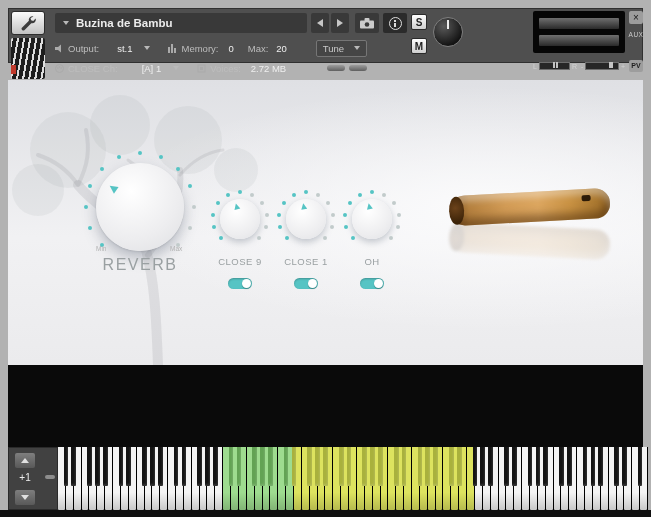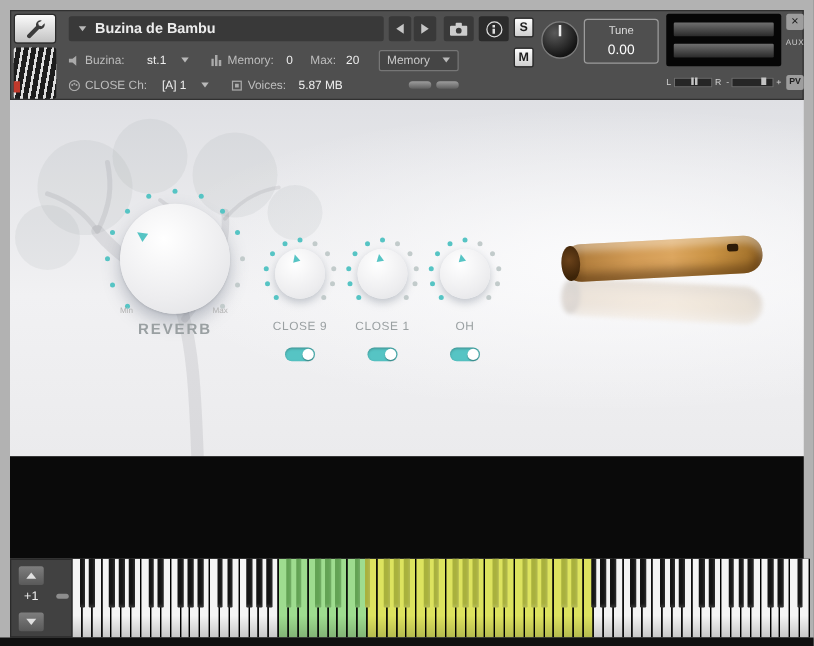--- a/index.html
+++ b/index.html
@@ -3,21 +3,21 @@
 <meta charset="utf-8">
 <style>
   html,body{margin:0;padding:0;background:#888;}
   #app{position:relative;width:651px;height:517px;overflow:hidden;
        font-family:"Liberation Sans",sans-serif;-webkit-font-smoothing:antialiased;
        --accent:#56c4c4;}
   
   .frame{position:absolute;left:0;top:0;width:651px;height:511px;background:#b2b2b2;}
   .bottom-strip{position:absolute;left:0;top:510px;width:651px;height:7px;background:#101010;}
   
-  .header{position:absolute;left:8px;top:8px;width:635px;height:72px;background:#4f4f4f;
+  .header{position:absolute;left:8px;top:8px;width:635px;height:55px;background:#4f4f4f;
           border:1px solid #303030;box-sizing:border-box;color:#c9c9c9;font-size:9.5px;}
   .wrench-btn{position:absolute;left:2px;top:2px;width:34px;height:24px;border-radius:3px;
           background:linear-gradient(#fbfbfb,#c2c2c2);border:1px solid #2c2c2c;box-sizing:border-box;
           display:flex;align-items:center;justify-content:center;}
   .stripe-icon{position:absolute;left:2px;top:29px;width:34px;height:41px;border-radius:2px;
           background:repeating-linear-gradient(100deg,#dedede 0 2px,#1d1d1d 2px 6px);}
   .stripe-red{position:absolute;left:2px;top:56px;width:5px;height:9px;background:#c0392b;}
   .title-bar{position:absolute;left:46px;top:4px;width:252px;height:20px;background:#393939;
           border-radius:2px;display:flex;align-items:center;gap:7px;padding:0 8px;box-sizing:border-box;}
   .title-text{color:#ececec;font-size:11.5px;font-weight:bold;white-space:nowrap;}
@@ -70,21 +70,21 @@
         background:radial-gradient(circle at 40% 32%,#ffffff,#ededef 60%,#dedfe2);
         box-shadow:0 7px 14px rgba(110,120,135,.45),0 1px 2px rgba(0,0,0,.12);}
   .knob-sm{position:absolute;inset:0;border-radius:50%;
         background:radial-gradient(circle at 40% 30%,#ffffff,#ededef 65%,#e0e1e4);
         box-shadow:0 3px 7px rgba(110,120,135,.4);}
   .pointer{position:absolute;left:50%;top:50%;width:0;height:0;}
   .pointer-big{border-left:4px solid transparent;border-right:4px solid transparent;border-bottom:8px solid var(--accent);}
   .pointer-sm{border-left:3px solid transparent;border-right:3px solid transparent;border-bottom:6px solid var(--accent);}
   .minmax{position:absolute;font-size:6.5px;color:#b2b2b2;}
   .dial-label{position:absolute;text-align:center;color:#9aa0a2;}
-  .big-label{font-size:12px;letter-spacing:1.5px;font-weight:bold;}
+  .big-label{font-size:16px;letter-spacing:1.5px;}
   .sm-label{font-size:9.5px;letter-spacing:.5px;}
   .toggle{position:absolute;width:24px;height:11px;border-radius:6px;background:var(--accent);
         box-shadow:inset 0 1px 2px rgba(0,0,0,.25);}
   .toggle .tknob{position:absolute;right:1px;top:1px;width:9px;height:9px;border-radius:50%;background:#ffffff;
         box-shadow:0 1px 1px rgba(0,0,0,.3);}
   .horn{position:absolute;left:442px;top:112px;width:160px;height:30px;transform:rotate(-3deg);}
   .horn-body{position:absolute;inset:0;border-radius:15px/14px;
         background:linear-gradient(90deg,#7d5222,#b5813f 12%,#d29b55 35%,#dca65f 55%,#c99243 75%,#a9772f 92%,#8d5f22);
         box-shadow:inset 0 6px 6px rgba(255,255,255,.35),inset 0 -7px 8px rgba(60,30,5,.45);}
   .horn-cap{position:absolute;left:-1px;top:1px;width:15px;height:28px;border-radius:50%;
@@ -139,71 +139,67 @@
       </svg>
     </div>
     <div class="hbtn info-btn" style="left:374px;width:24px;">
       <span class="info-glyph"></span>
     </div>
 
     <div class="hrow" style="top:32px;">
       <svg class="mini-ic" viewBox="0 0 9 9">
         <path d="M0 3h3l3-2.5v8L3 6H0z" fill="#aaaaaa"></path>
         </svg>
-      <span class="lbl">Buzina:</span>
+      <span class="lbl">Output:</span>
       <span class="val" style="margin-left:14px;">st.1</span>
       <span class="caret" style="margin-left:8px;"></span>
       <svg class="mini-ic" viewBox="0 0 9 9" style="margin-left:14px;">
         <rect x="0" y="3" width="2" height="6" fill="#aaaaaa"></rect>
           <rect x="3" y="0" width="2" height="9" fill="#aaaaaa"></rect>
           <rect x="6" y="4" width="2" height="5" fill="#aaaaaa"></rect>
         </svg>
       <span class="lbl">Memory:</span>
       <span class="val" style="margin-left:6px;">0</span>
       <span class="lbl" style="margin-left:10px;">Max:</span>
       <span class="val" style="margin-left:4px;">20</span>
       <div class="purge-box">
-        <span>Memory</span>
+        <span>Tune</span>
         <span class="caret"></span>
       </div>
     </div>
 
     <div class="hrow" style="top:52px;">
       <svg class="mini-ic" viewBox="0 0 9 9">
         <circle cx="4.5" cy="4.5" r="4" fill="none" stroke="#aaaaaa" stroke-width="1"></circle>
         <circle cx="2.8" cy="4" r=".8" fill="#aaaaaa"></circle>
           <circle cx="4.5" cy="3" r=".8" fill="#aaaaaa"></circle>
           <circle cx="6.2" cy="4" r=".8" fill="#aaaaaa"></circle>
         </svg>
       <span class="lbl">CLOSE Ch:</span>
-      <span class="val" style="margin-left:8px;">[A] 1</span>
+      <span class="val" style="margin-left:20px;">[A] 1</span>
       <span class="caret" style="margin-left:8px;"></span>
       <svg class="mini-ic" viewBox="0 0 9 9" style="margin-left:14px;">
         <rect x="1" y="1" width="7" height="7" fill="none" stroke="#aaaaaa" stroke-width="1"></rect>
           <rect x="3" y="3" width="3" height="3" fill="#aaaaaa"></rect>
         </svg>
       <span class="lbl">Voices:</span>
-      <span class="val" style="margin-left:6px;">5.87 MB</span>
+      <span class="val" style="margin-left:6px;">2.72 MB</span>
       <div class="mini-meter" style="margin-left:auto;"></div>
       <div class="mini-meter"></div>
     </div>
 
     <div class="sq-btn" style="top:5px;">
       <span>S</span>
     </div>
     <div class="sq-btn" style="top:29px;">
       <span>M</span>
     </div>
 
     <div class="tune-knob">
       <div class="needle"></div>
-    </div>
-    <div class="tune-box">
-      <div class="t1">Tune</div>
-      <div class="t2">0.00</div>
     </div>
 
     <div class="meter-box">
       <div class="meter-bar" style="top:7px;"></div>
       <div class="meter-bar" style="top:24px;"></div>
     </div>
     <div class="close-btn">×</div>
     <div class="aux-label">AUX</div>
 
     <div class="slider-row" style="left:524px;">

